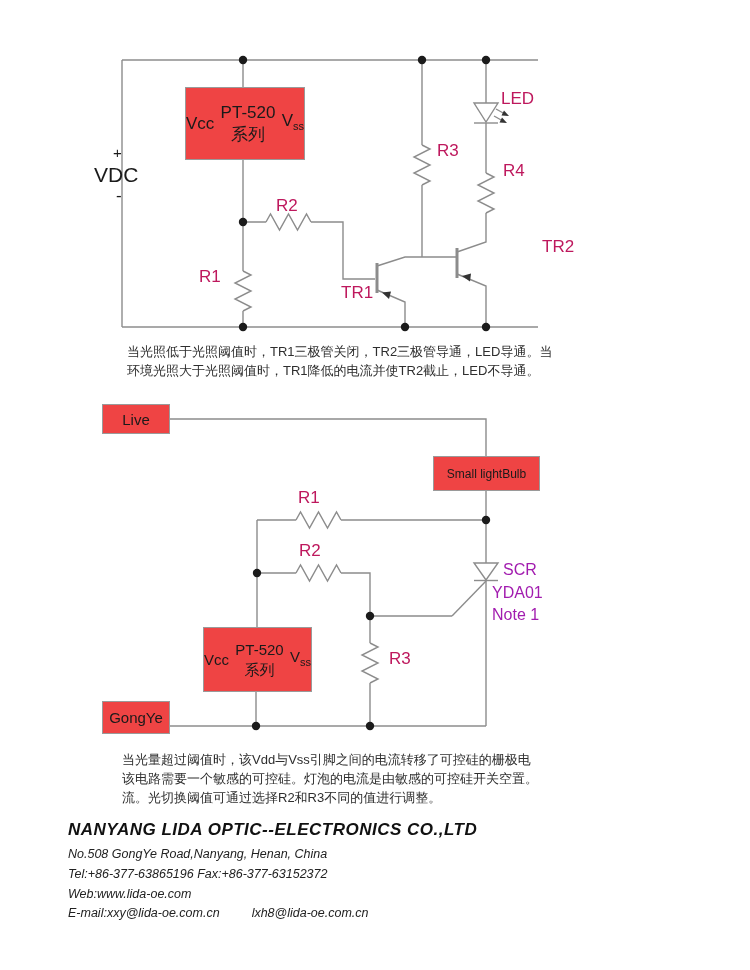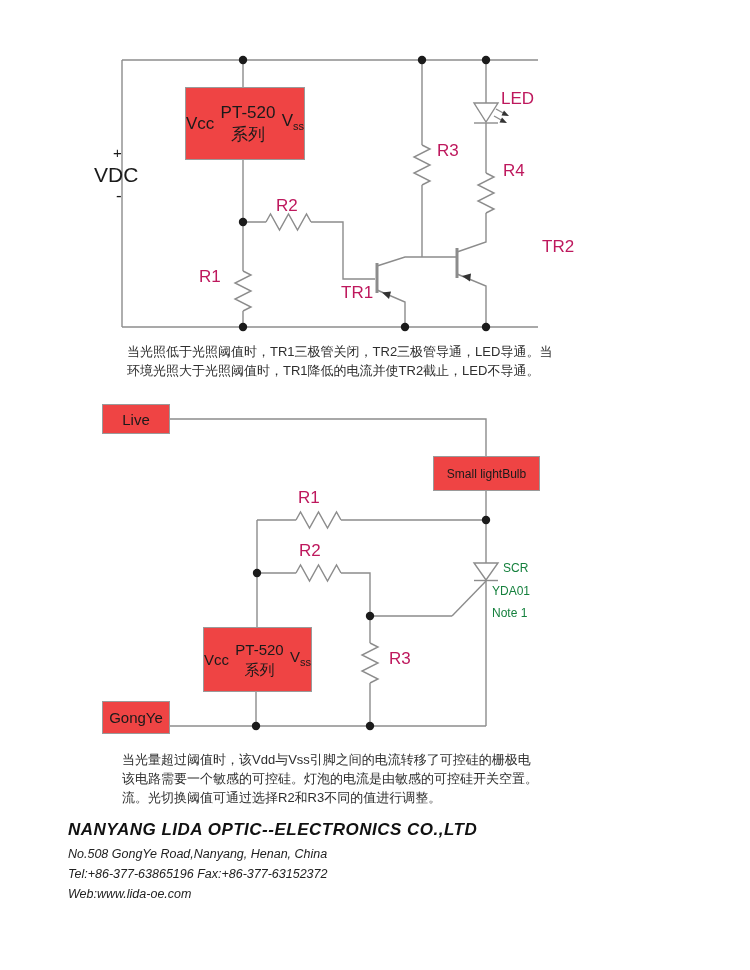--- a/index.html
+++ b/index.html
@@ -1,21 +1,21 @@
 <!DOCTYPE html>
 <html><head>
 <meta charset="utf-8">
 <style>
   html,body{margin:0;padding:0;background:#fff;}
   #page{position:relative;width:750px;height:970px;background:#ffffff;overflow:hidden;
         font-family:"Liberation Sans", sans-serif;color:#1a1a1a;}
   svg{position:absolute;left:0;top:0;}
   .abs{position:absolute;}
   .lbl{position:absolute;font-size:17px;color:#be185d;white-space:nowrap;}
-  .lbl-sm{position:absolute;font-size:12px;color:#15803d;white-space:nowrap;}
+  .lbl-sm{position:absolute;font-size:16px;color:#a21caf;white-space:nowrap;}
   .box{position:absolute;border:1px solid #9a9a9a;background:#ef4444;display:flex;
        flex-direction:row;align-items:center;justify-content:center;text-align:center;}
   .icbox1{left:185px;top:87px;width:118px;height:71px;font-size:17px;line-height:22px;}
   .icbox2{left:203px;top:627px;width:107px;height:63px;font-size:15px;line-height:20px;}
   .livebox{left:102px;top:404px;width:66px;height:28px;font-size:15px;}
   .neutralbox{left:102px;top:701px;width:66px;height:31px;font-size:15px;}
   .bulbbox{left:433px;top:456px;width:105px;height:33px;font-size:12px;line-height:14px;}
   sub.vsub{font-size:11px;}
   .desc{position:absolute;font-size:13px;line-height:19px;color:#2e2e2e;white-space:nowrap;}
   .footer-title{position:absolute;left:68px;top:820px;font-size:17px;font-weight:bold;
@@ -145,14 +145,17 @@
   <div class="desc" style="left:122px;top:750px;">
     <div>当光量超过阈值时，该Vdd与Vss引脚之间的电流转移了可控硅的栅极电</div>
     <div>该电路需要一个敏感的可控硅。灯泡的电流是由敏感的可控硅开关空置。</div>
     <div>流。光切换阈值可通过选择R2和R3不同的值进行调整。</div>
   </div>
 
   <div class="footer-title">NANYANG LIDA OPTIC--ELECTRONICS CO.,LTD</div>
   <div class="footer-line" style="top:847px;">No.508 GongYe Road,Nanyang, Henan, China</div>
   <div class="footer-line" style="top:867px;">Tel:+86-377-63865196 Fax:+86-377-63152372</div>
   <div class="footer-line" style="top:887px;">Web:www.lida-oe.com</div>
+  <div class="footer-line" style="top:906px;">
+    <span>E-mail:xxy@lida-oe.com.cn</span><span class="gap"></span><span>lxh8@lida-oe.com.cn</span>
+  </div>
 
 </div>
 
 </body></html>

